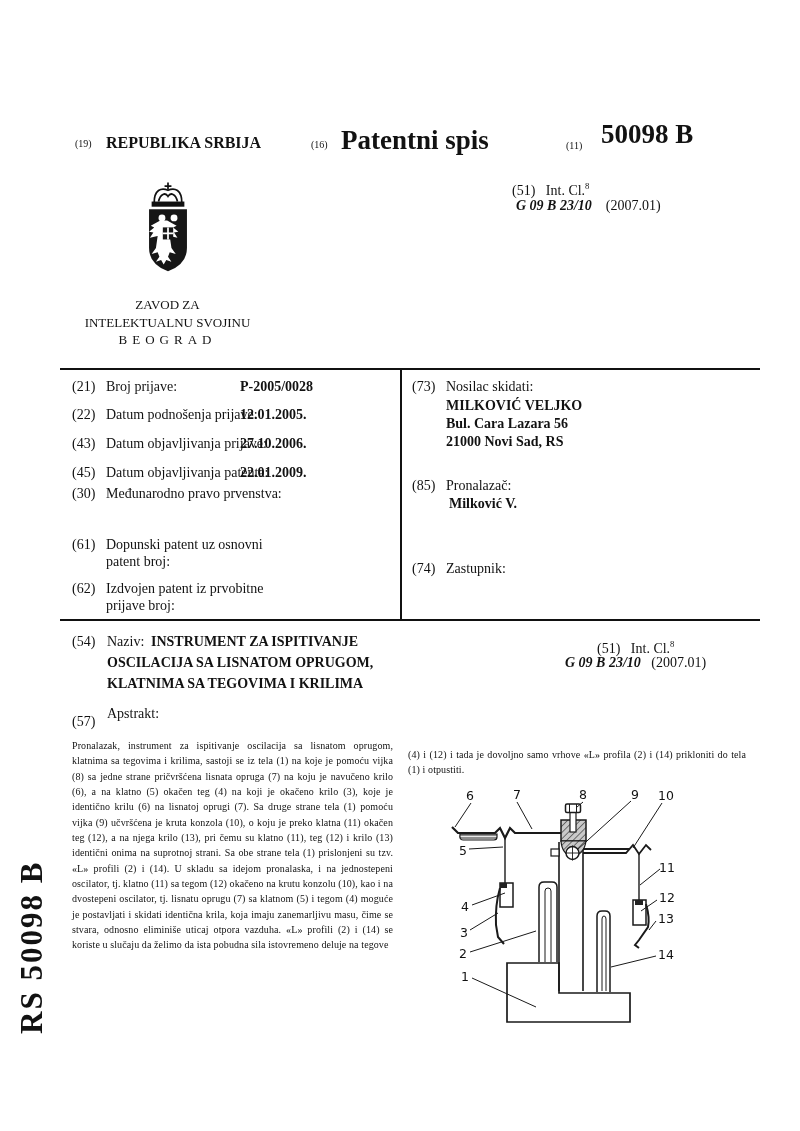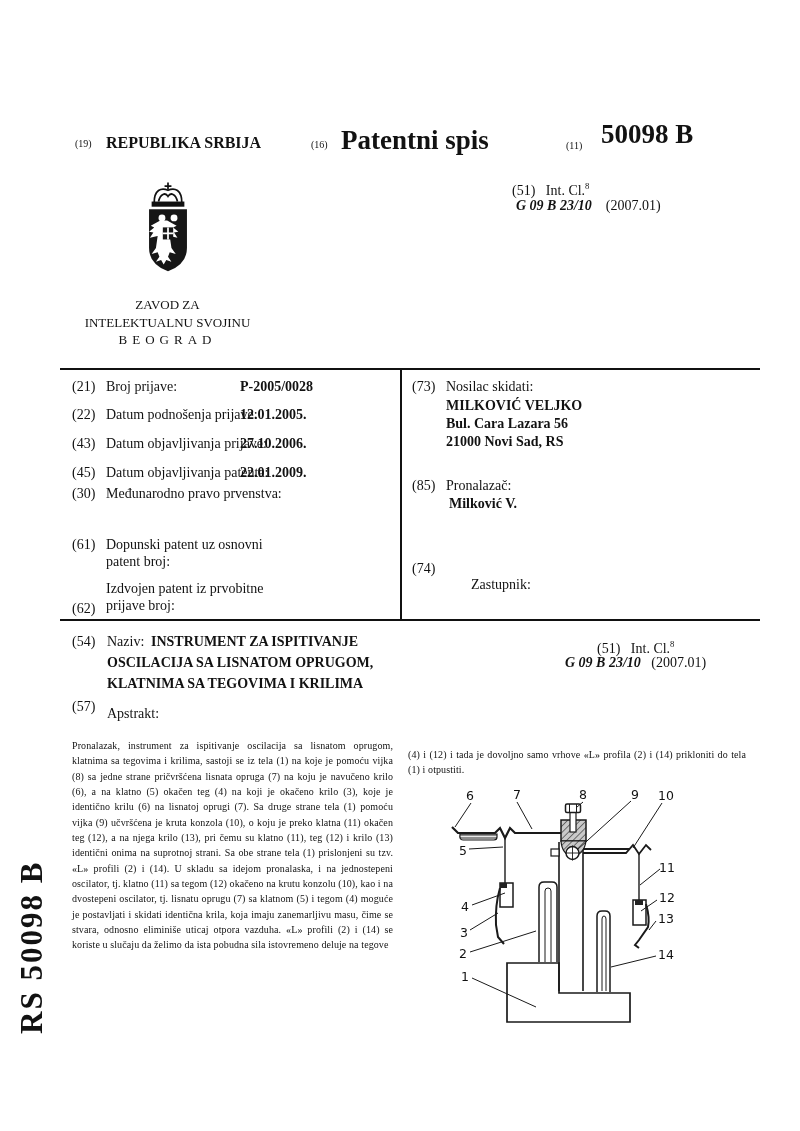--- a/index.html
+++ b/index.html
@@ -86,55 +86,55 @@
     <span class="abs fs13" style="left:72px;top:464px;">(45)</span>
     <span class="abs fs13" style="left:106px;top:464px;">Datum objavljivanja patenta:</span>
     <span class="abs fs13 b" style="left:240px;top:464px;">22.01.2009.</span>
 
     <span class="abs fs13" style="left:72px;top:485px;">(30)</span>
     <span class="abs fs13" style="left:106px;top:485px;">Međunarodno pravo prvenstva:</span>
 
     <span class="abs fs13" style="left:72px;top:536px;">(61)</span>
     <span class="abs fs13" style="left:106px;top:536px;width:192px;">Dopunski patent uz osnovni patent broj:</span>
 
-    <span class="abs fs13" style="left:72px;top:600px;">(62)</span>
+    <span class="abs fs13" style="left:72px;top:580px;">(62)</span>
     <span class="abs fs13" style="left:106px;top:580px;width:192px;">Izdvojen patent iz prvobitne prijave broj:</span>
   </div>
 
   <div>
     <span class="abs fs13" style="left:412px;top:378px;">(73)</span>
     <span class="abs fs13" style="left:446px;top:378px;">Nosilac skidati:</span>
     <span class="abs fs13 b" style="left:446px;top:397px;">MILKOVIĆ VELJKO</span>
     <span class="abs fs13 b" style="left:446px;top:415px;">Bul. Cara Lazara 56</span>
     <span class="abs fs13 b" style="left:446px;top:433px;">21000 Novi Sad, RS</span>
 
     <span class="abs fs13" style="left:412px;top:477px;">(85)</span>
     <span class="abs fs13" style="left:446px;top:477px;">Pronalazač:</span>
     <span class="abs fs13 b" style="left:449px;top:495px;">Milković V.</span>
 
     <span class="abs fs13" style="left:412px;top:560px;">(74)</span>
-    <span class="abs fs13" style="left:446px;top:576px;margin-left:25px;">Zastupnik:</span>
+    <span class="abs fs13" style="left:446px;top:560px;">Zastupnik:</span>
   </div>
 
   <span class="abs fs13" style="left:72px;top:633px;">(54)</span>
   <span class="abs fs13" style="left:107px;top:633px;">Naziv:</span>
   <span class="abs fs13 b" style="left:151px;top:633px;">INSTRUMENT ZA ISPITIVANJE</span>
   <span class="abs fs13 b" style="left:107px;top:654px;">OSCILACIJA SA LISNATOM OPRUGOM,</span>
   <span class="abs fs13 b" style="left:107px;top:675px;">KLATNIMA SA TEGOVIMA I KRILIMA</span>
 
   <div class="abs fs13" style="left:597px;top:636px;">
     <span>(51)</span>&nbsp;&nbsp;
     <span>Int. Cl.</span><sup>8</sup>
   </div>
   <div class="abs fs13" style="left:565px;top:654px;">
     <span class="b i">G 09 B 23/10</span>&nbsp;&nbsp;
     <span>(2007.01)</span>
   </div>
 
-  <span class="abs fs13" style="left:72px;top:698px;">(57)</span>
+  <span class="abs fs13" style="left:72px;top:713px;">(57)</span>
   <span class="abs fs13" style="left:107px;top:705px;">Apstrakt:</span>
 
   <div class="abs abstract just" style="left:72px;top:738px;width:321px;">Pronalazak, instrument za ispitivanje oscilacija sa lisnatom oprugom, klatnima sa tegovima i krilima, sastoji se iz tela (1) na koje je pomoću vijka (8) sa jedne strane pričvršćena lisnata opruga (7) na koju je navučeno krilo (6), a na klatno (5) okačen teg (4) na koji je okačeno krilo (3), koje je identično krilu (6) na lisnatoj oprugi (7). Sa druge strane tela (1) pomoću vijka (9) učvršćena je kruta konzola (10), o koju je preko klatna (11) okačen teg (12), a na njega krilo (13), pri čemu su klatno (11), teg (12) i krilo (13) identični onima na suprotnoj strani. Sa obe strane tela (1) prislonjeni su tzv. «L» profili (2) i (14). U skladu sa idejom pronalaska, i na jednostepeni oscilator, tj. klatno (11) sa tegom (12) okačeno na krutu konzolu (10), kao i na dvostepeni oscilator, tj. lisnatu oprugu (7) sa klatnom (5) i tegom (4) moguće je postavljati i skidati identična krila, koja imaju zanemarljivu masu, čime se stvara, odnosno eliminiše uticaj otpora vazduha. «L» profili (2) i (14) se koriste u slučaju da želimo da ista pobudna sila istovremeno deluje na tegove</div>
   <div class="abs abstract just" style="left:408px;top:736px;width:338px;margin-top:11px;">(4) i (12) i tada je dovoljno samo vrhove «L» profila (2) i (14) prikloniti do tela (1) i otpustiti.</div>
 
   <svg class="abs" style="left:435px;top:782px;" width="345" height="278" viewBox="435 782 345 278">
     <defs>
       <pattern id="hatch" width="4.5" height="4.5" patternUnits="userSpaceOnUse" patternTransform="rotate(45)">
         <rect width="4.5" height="4.5" fill="#c9c9c9"></rect>
         <line x1="0" y1="0" x2="0" y2="4.5" stroke="#555" stroke-width="1.6"></line>

